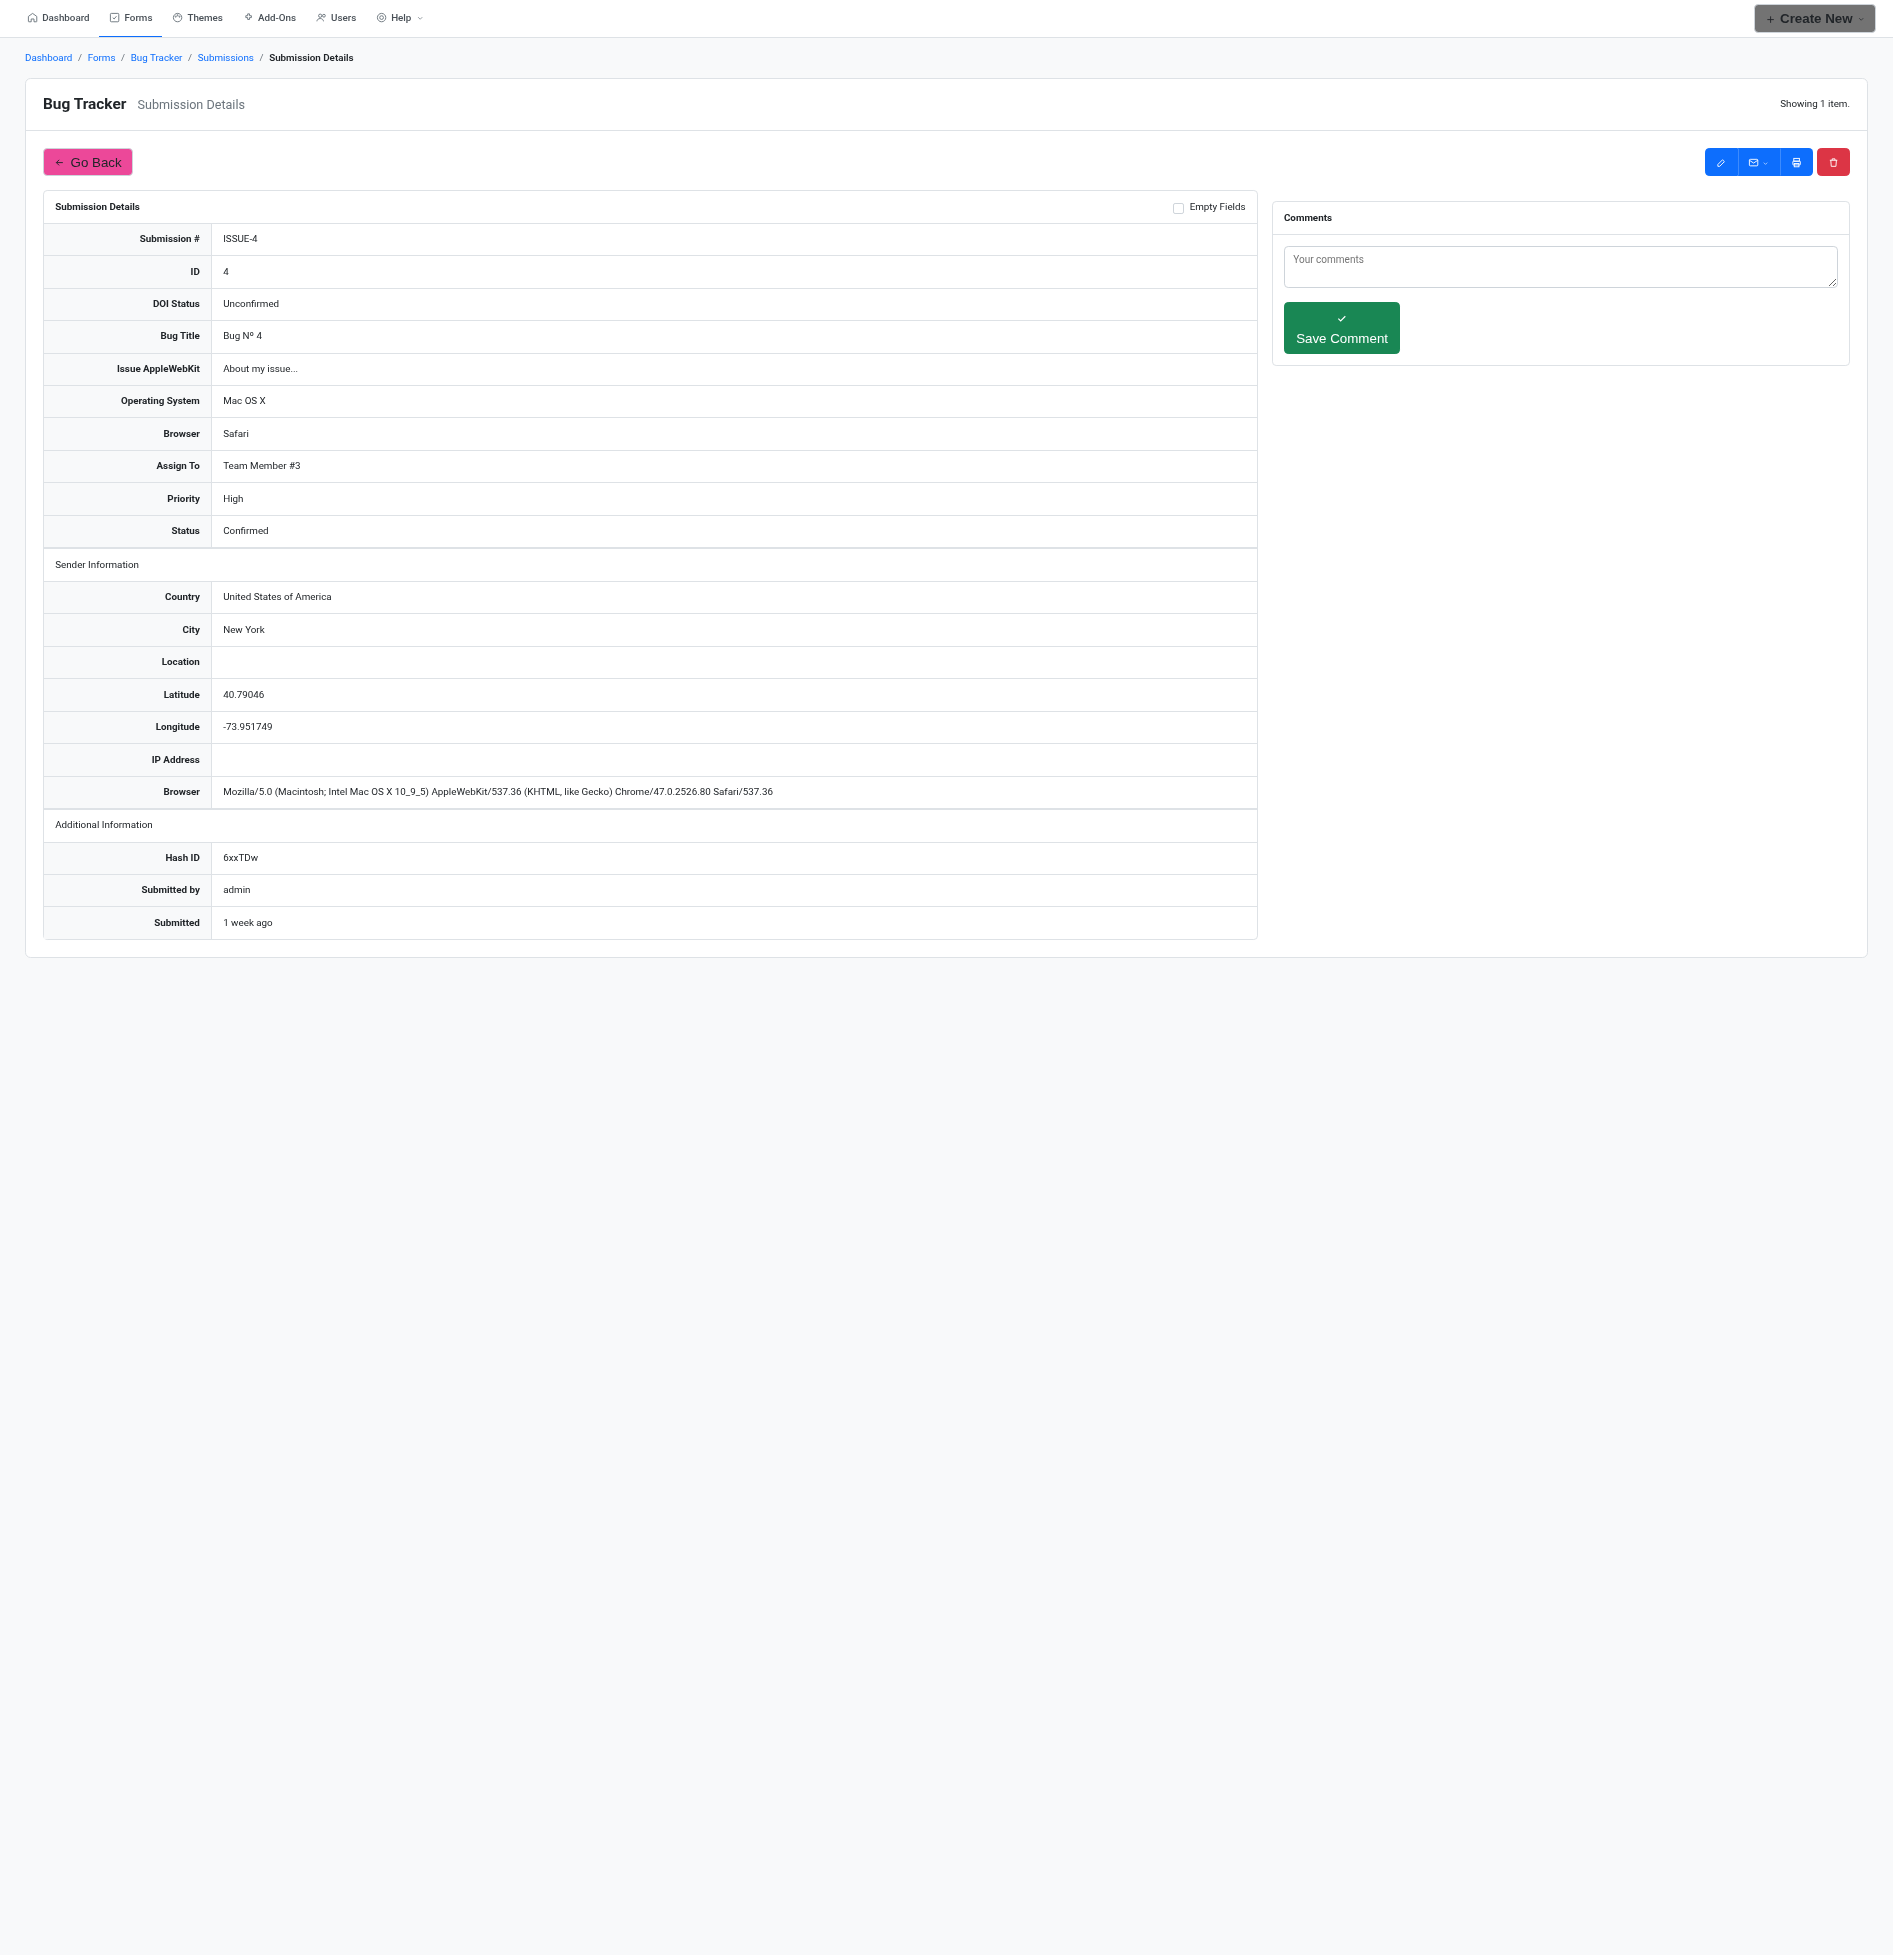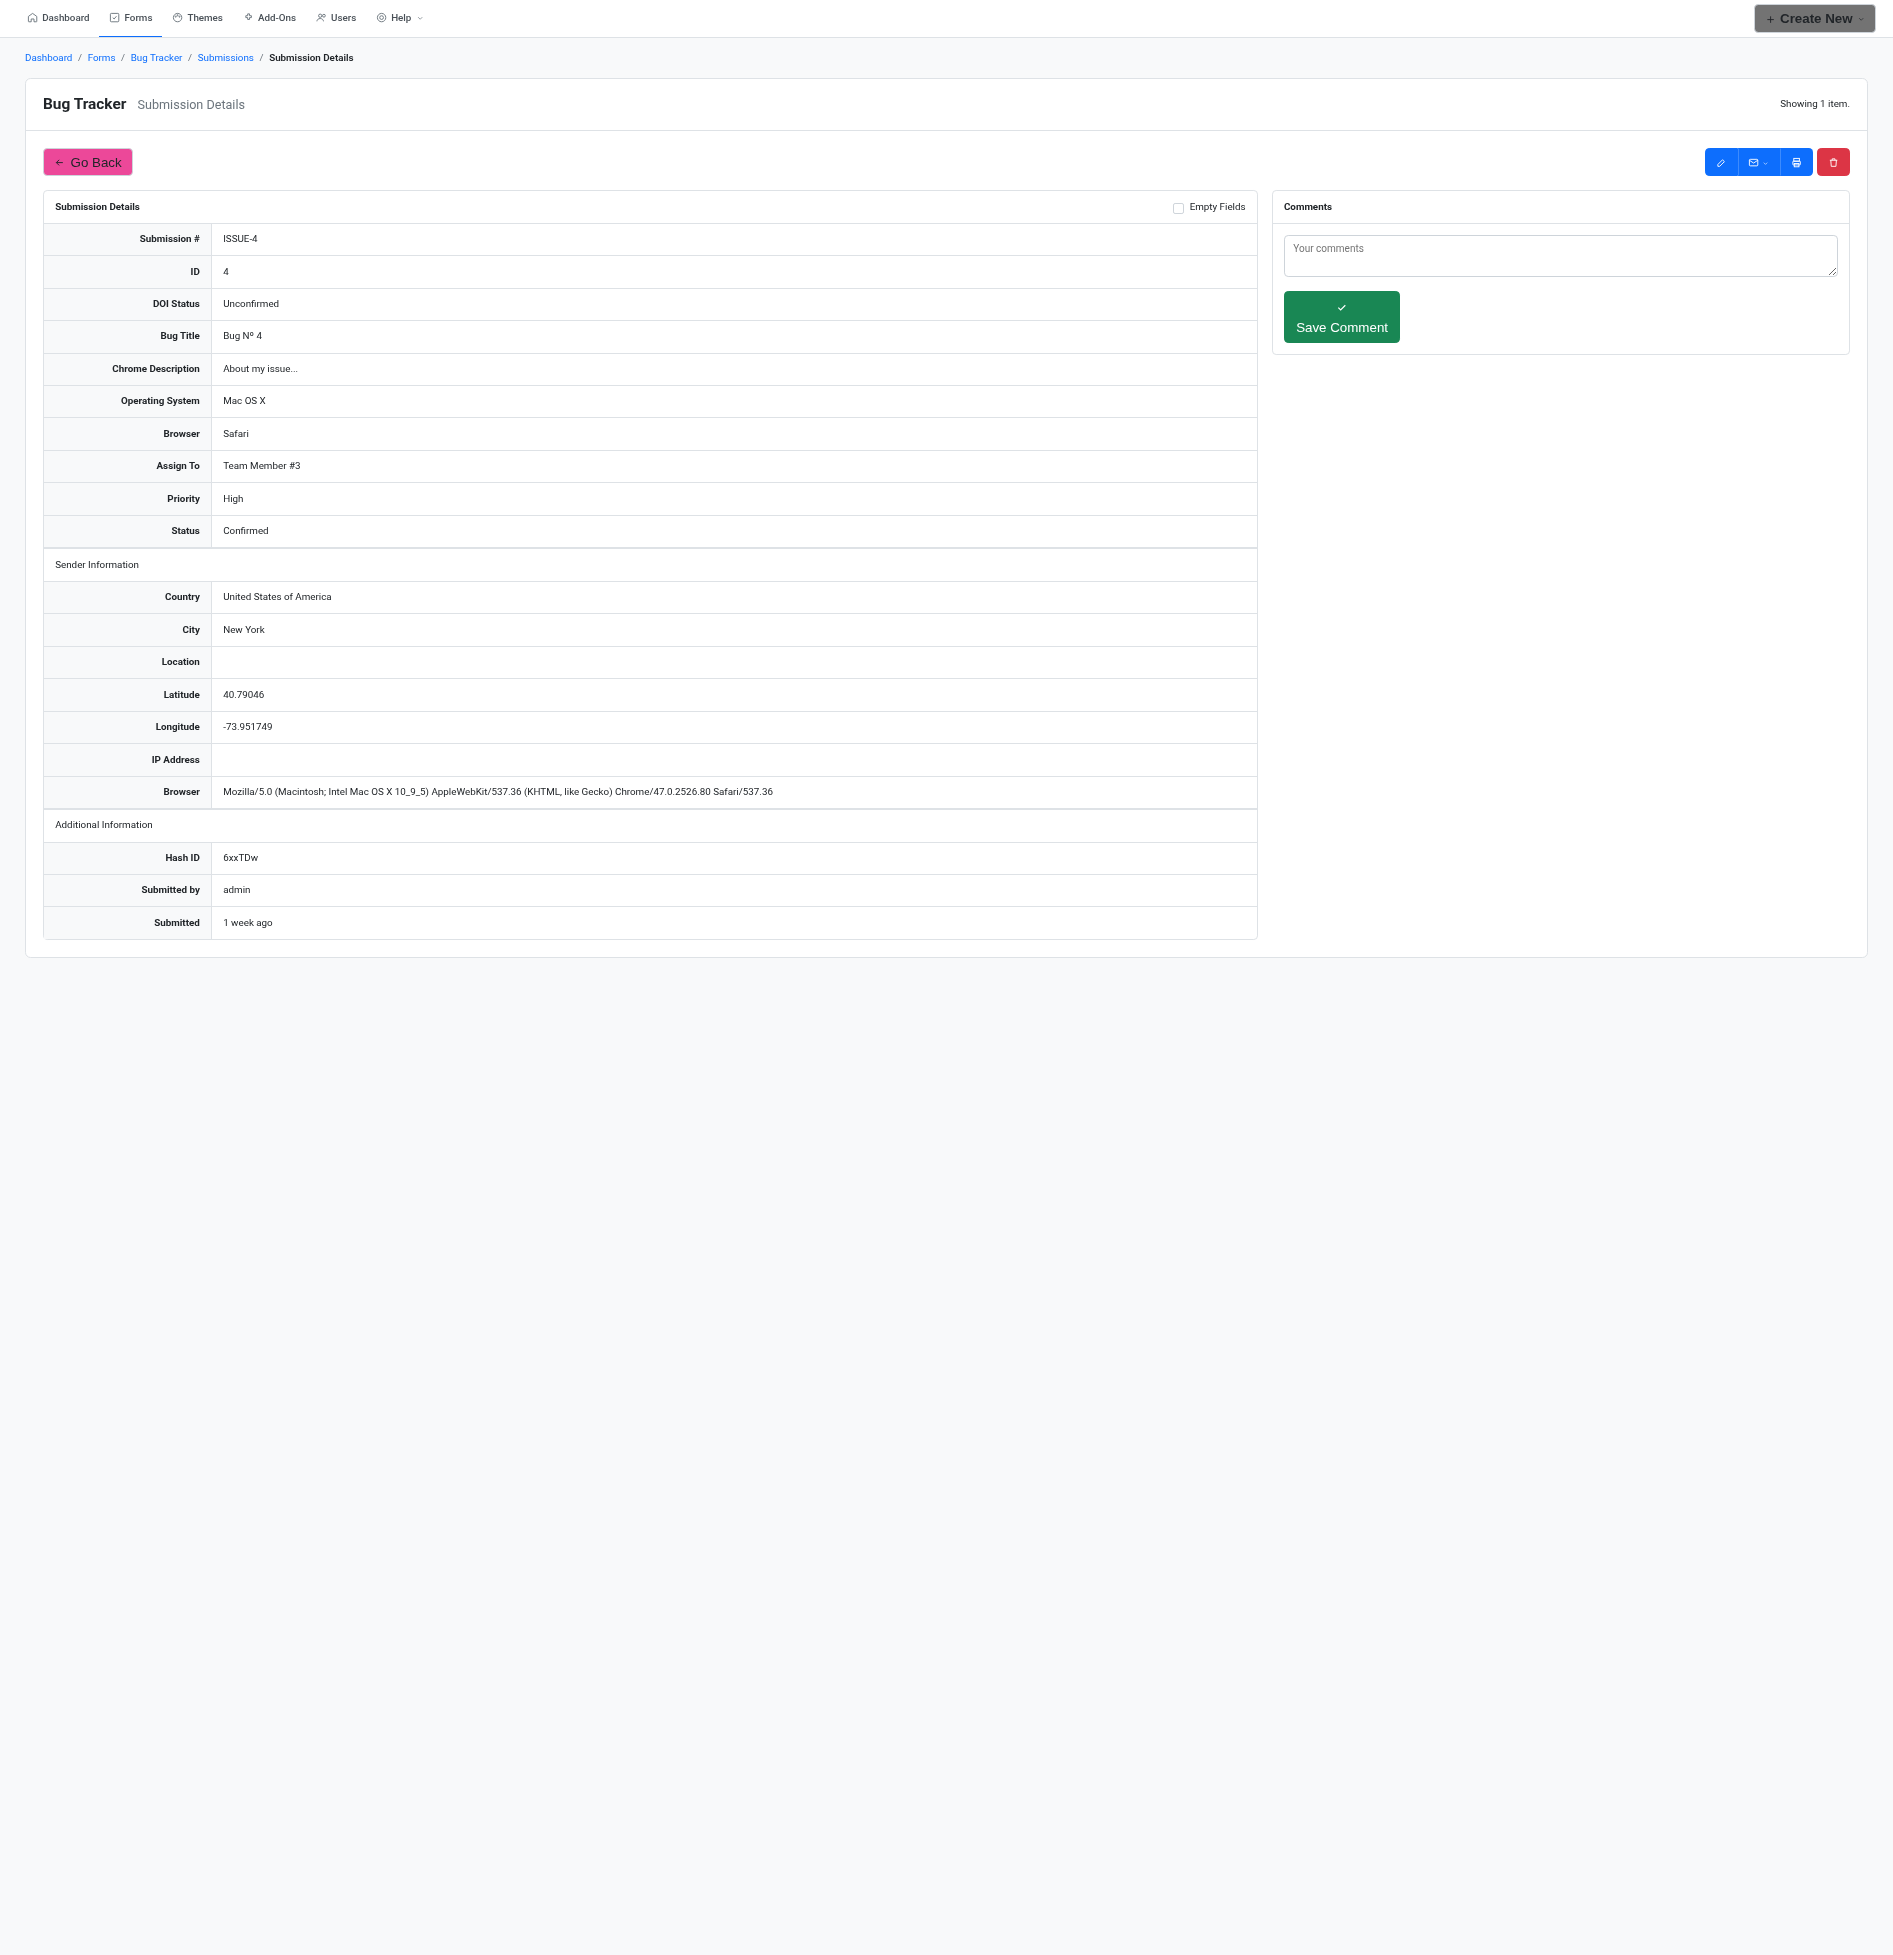--- a/index.html
+++ b/index.html
@@ -139,21 +139,21 @@
     cursor: pointer;
   }
 
   
   .content-row {
     display: flex;
     gap: 14px;
     align-items: flex-start;
   }
   .left-col { flex: 1 1 auto; }
-  .right-col { flex: 0 0 32%; }
+  .right-col { flex: 0 0 32%; margin-top: 11px; }
 
   .panel {
     border: 0.7px solid #dee2e6;
     border-radius: 4.2px;
   }
   .panel-header {
     padding: 8.4px 11.2px;
     font-weight: 700;
     border-bottom: 0.7px solid #dee2e6;
     display: flex;
@@ -411,21 +411,21 @@
           </div>
           <div class="detail-row">
             <div class="detail-label">DOI Status</div>
             <div class="detail-value">Unconfirmed</div>
           </div>
           <div class="detail-row">
             <div class="detail-label">Bug Title</div>
             <div class="detail-value">Bug Nº 4</div>
           </div>
           <div class="detail-row">
-            <div class="detail-label">Chrome Description</div>
+            <div class="detail-label">Issue AppleWebKit</div>
             <div class="detail-value">About my issue...</div>
           </div>
           <div class="detail-row">
             <div class="detail-label">Operating System</div>
             <div class="detail-value">Mac OS X</div>
           </div>
           <div class="detail-row">
             <div class="detail-label">Browser</div>
             <div class="detail-value">Safari</div>
           </div>

